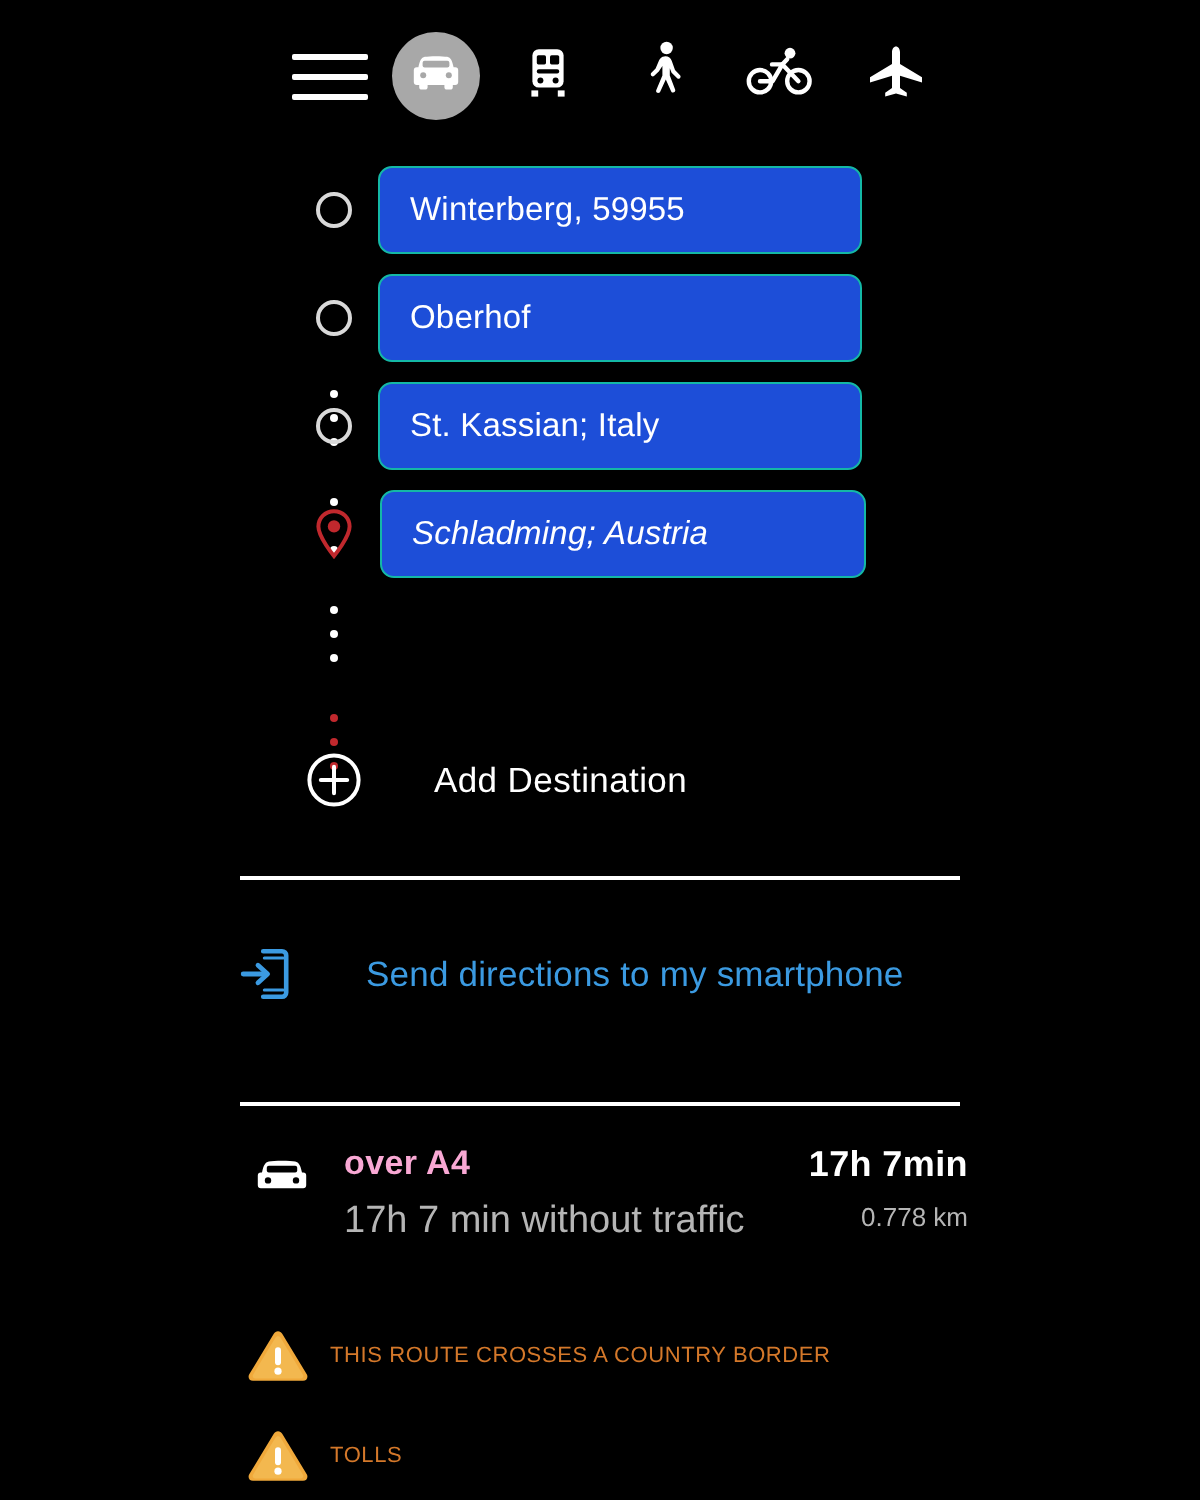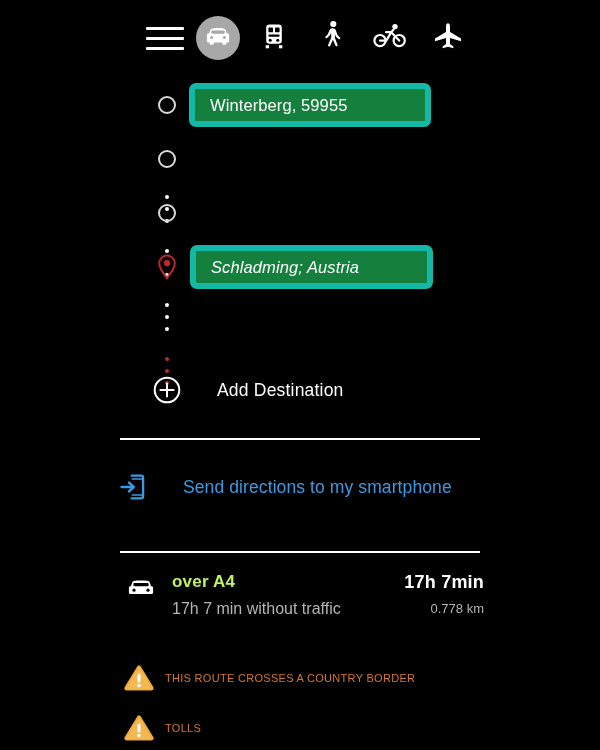--- a/index.html
+++ b/index.html
@@ -90,26 +90,26 @@
     box-sizing: border-box;
   }
   .pin-marker { width: 22px; height: 26px; }
   .stop-field {
     position: absolute;
     left: 189px;
     top: 50%;
     transform: translateY(-50%);
     width: 242px;
     height: 44px;
-    border: 6px solid #14b8a6;
+    border: 1px solid #14b8a6;
     border-radius: 7px;
     box-sizing: border-box;
     display: flex;
     align-items: center;
-    background: #15803d;
+    background: #1d4ed8;
     cursor: text;
   }
   .stop-field.last { left: 190px; width: 243px; font-style: italic; }
   .stop-field-text {
     padding-left: 15px;
     font-size: 16.5px;
     color: #ffffff;
     letter-spacing: 0.1px;
     white-space: nowrap;
   }
@@ -205,28 +205,28 @@
     top: 4px;
     width: 30px;
     height: 24px;
   }
   .summary .road {
     position: absolute;
     left: 172px;
     top: 0px;
     font-size: 17px;
     font-weight: bold;
-    color: #bef264;
+    color: #f9a8d4;
     letter-spacing: 0.2px;
   }
   .summary .notraffic {
     position: absolute;
     left: 172px;
     top: 28px;
-    font-size: 16px;
+    font-size: 19px;
     color: #b5b5b5;
     text-align: center;
   }
   .summary .duration {
     position: absolute;
     right: 116px;
     top: 0px;
     font-size: 18px;
     font-weight: bold;
     color: #ffffff;
@@ -357,36 +357,42 @@
   <div class="dot-connector" style="top:117px">
     <i></i>
       <i></i>
       <i></i>
   </div>
 
   <div class="stop-row">
     <div class="stop-marker">
       <div class="circle-marker"></div>
     </div>
+    <div class="stop-field">
+      <span class="stop-field-text">Oberhof</span>
+    </div>
   </div>
   <div class="dot-connector" style="top:171px">
     <i></i>
       <i></i>
       <i></i>
   </div>
 
   <div class="dot-connector" style="top:225px">
     <i></i>
       <i></i>
       <i></i>
   </div>
 
   <div class="stop-row">
     <div class="stop-marker">
       <div class="circle-marker"></div>
+    </div>
+    <div class="stop-field">
+      <span class="stop-field-text">St. Kassian;  Italy</span>
     </div>
   </div>
   <div class="dot-connector red" style="top:279px">
     <i></i>
       <i></i>
       <i></i>
   </div>
 
   <div class="stop-row">
     <div class="stop-marker">

